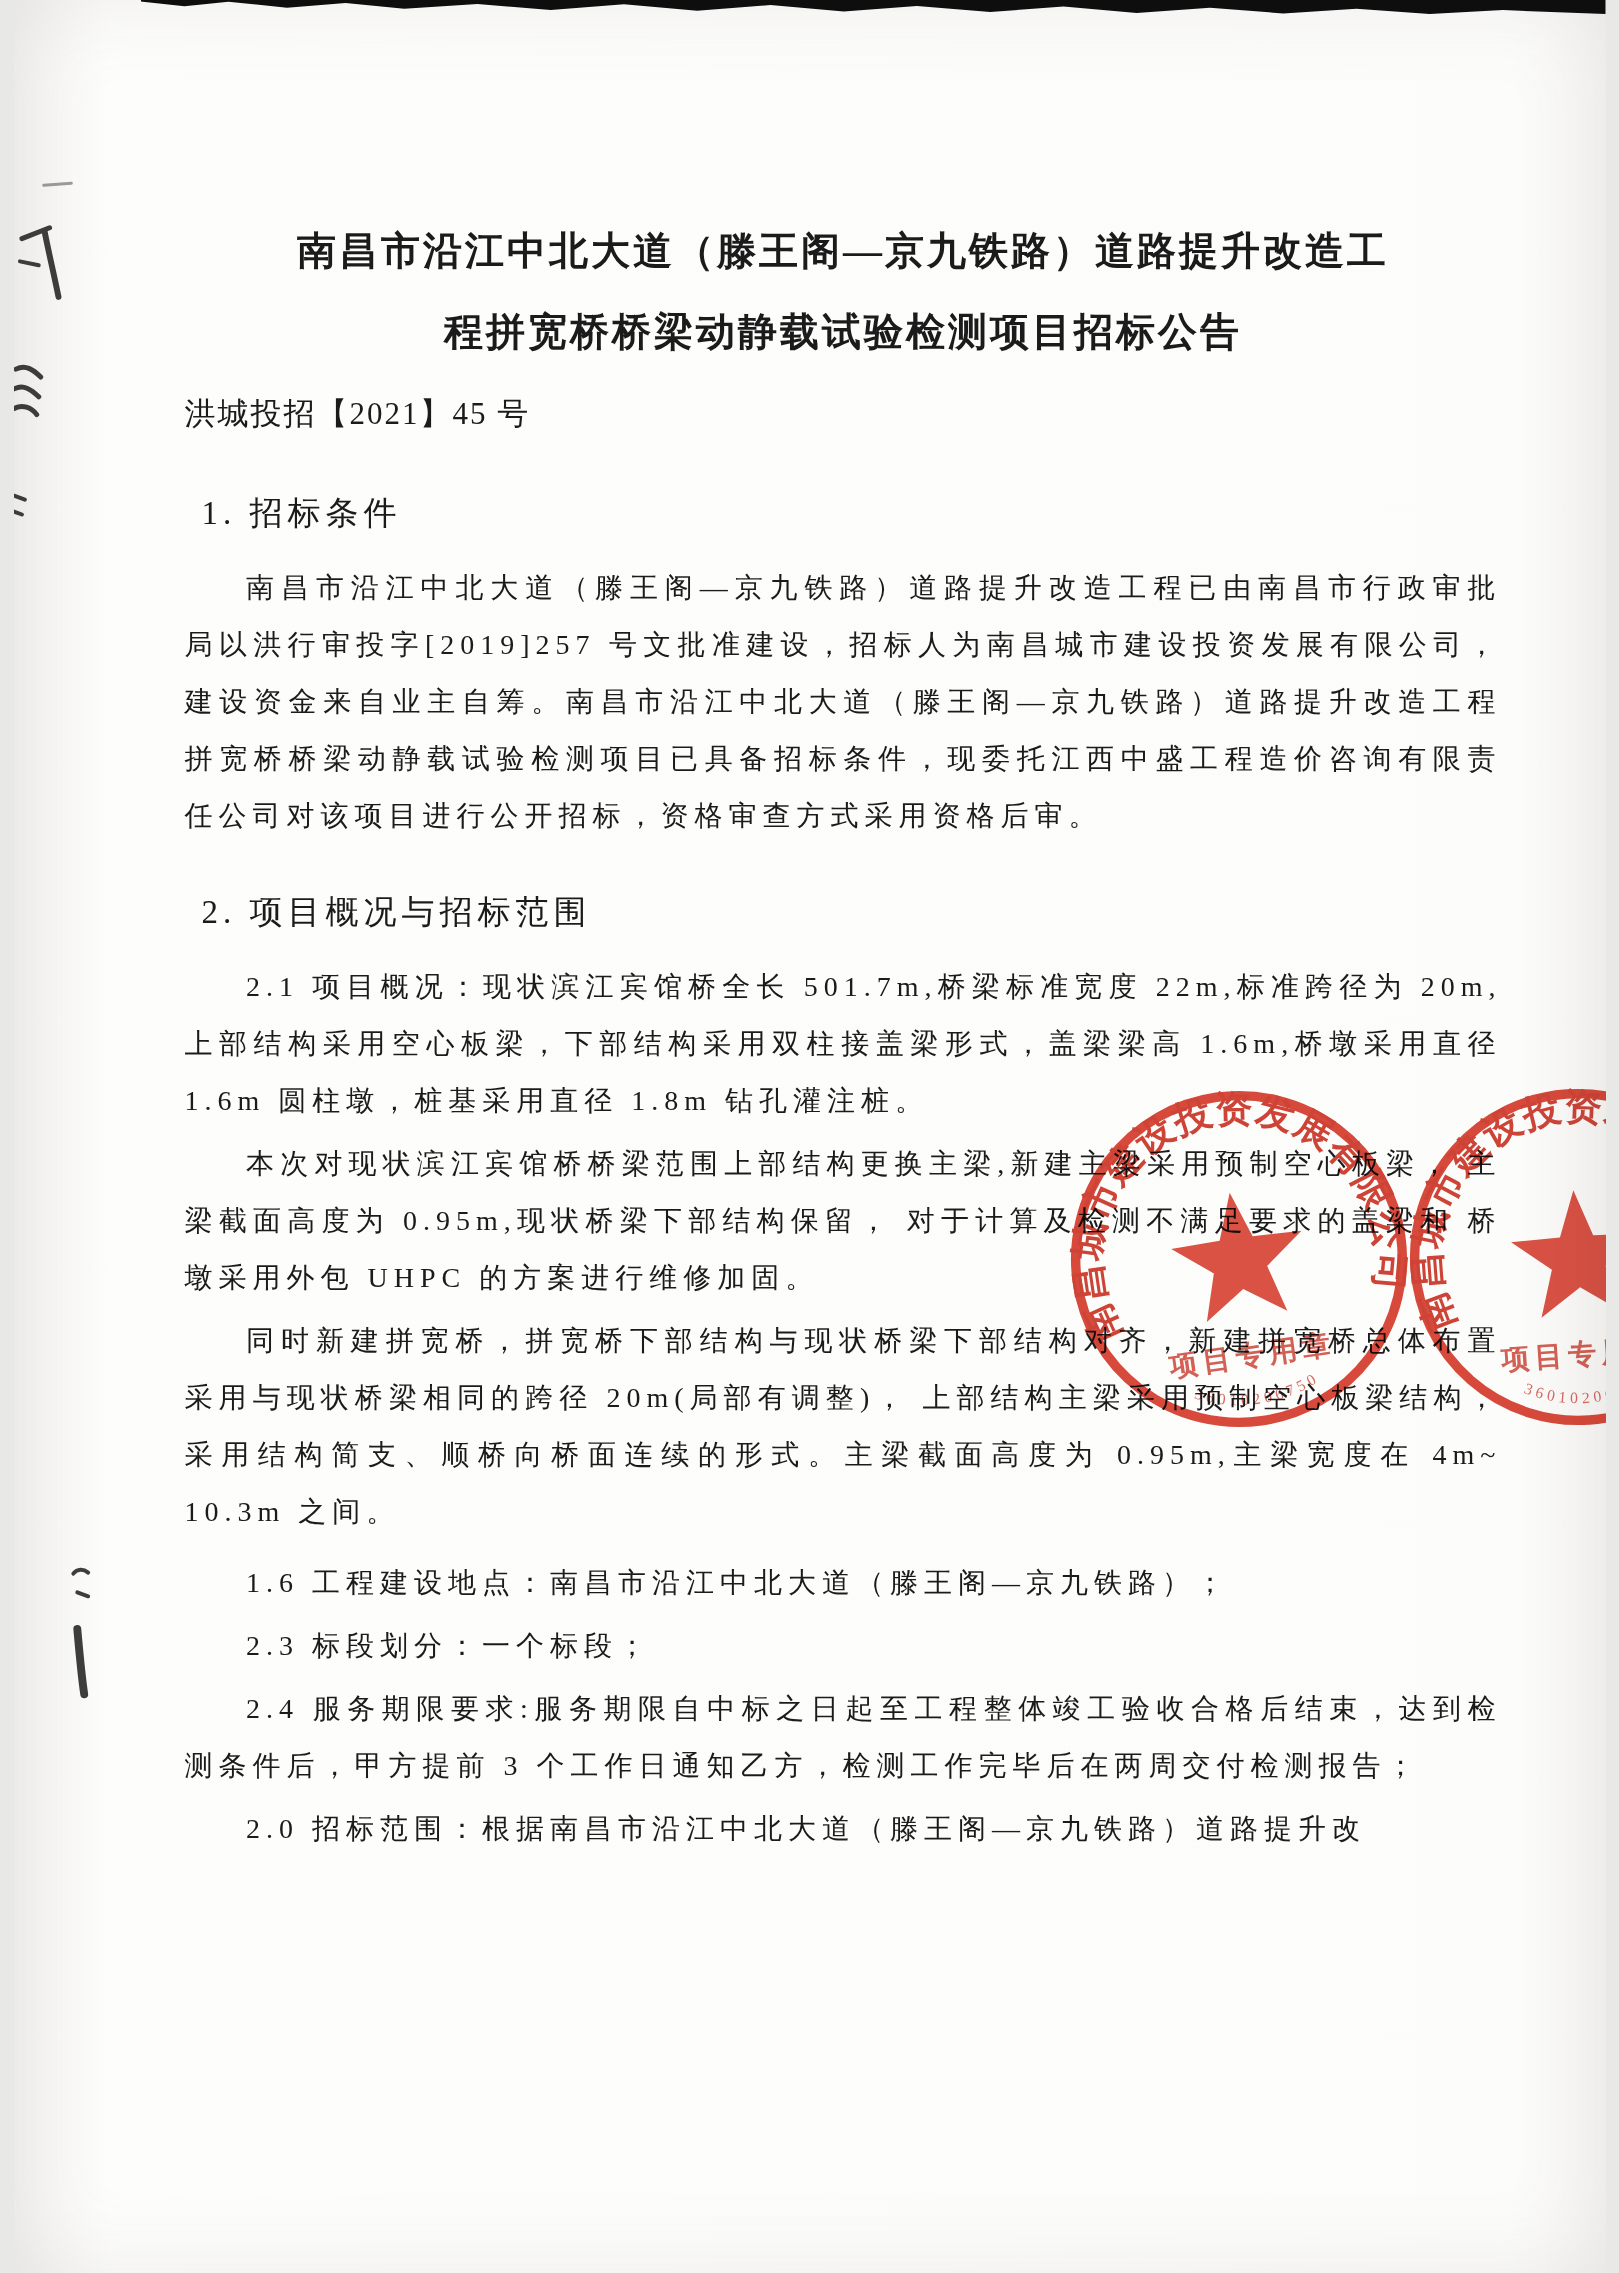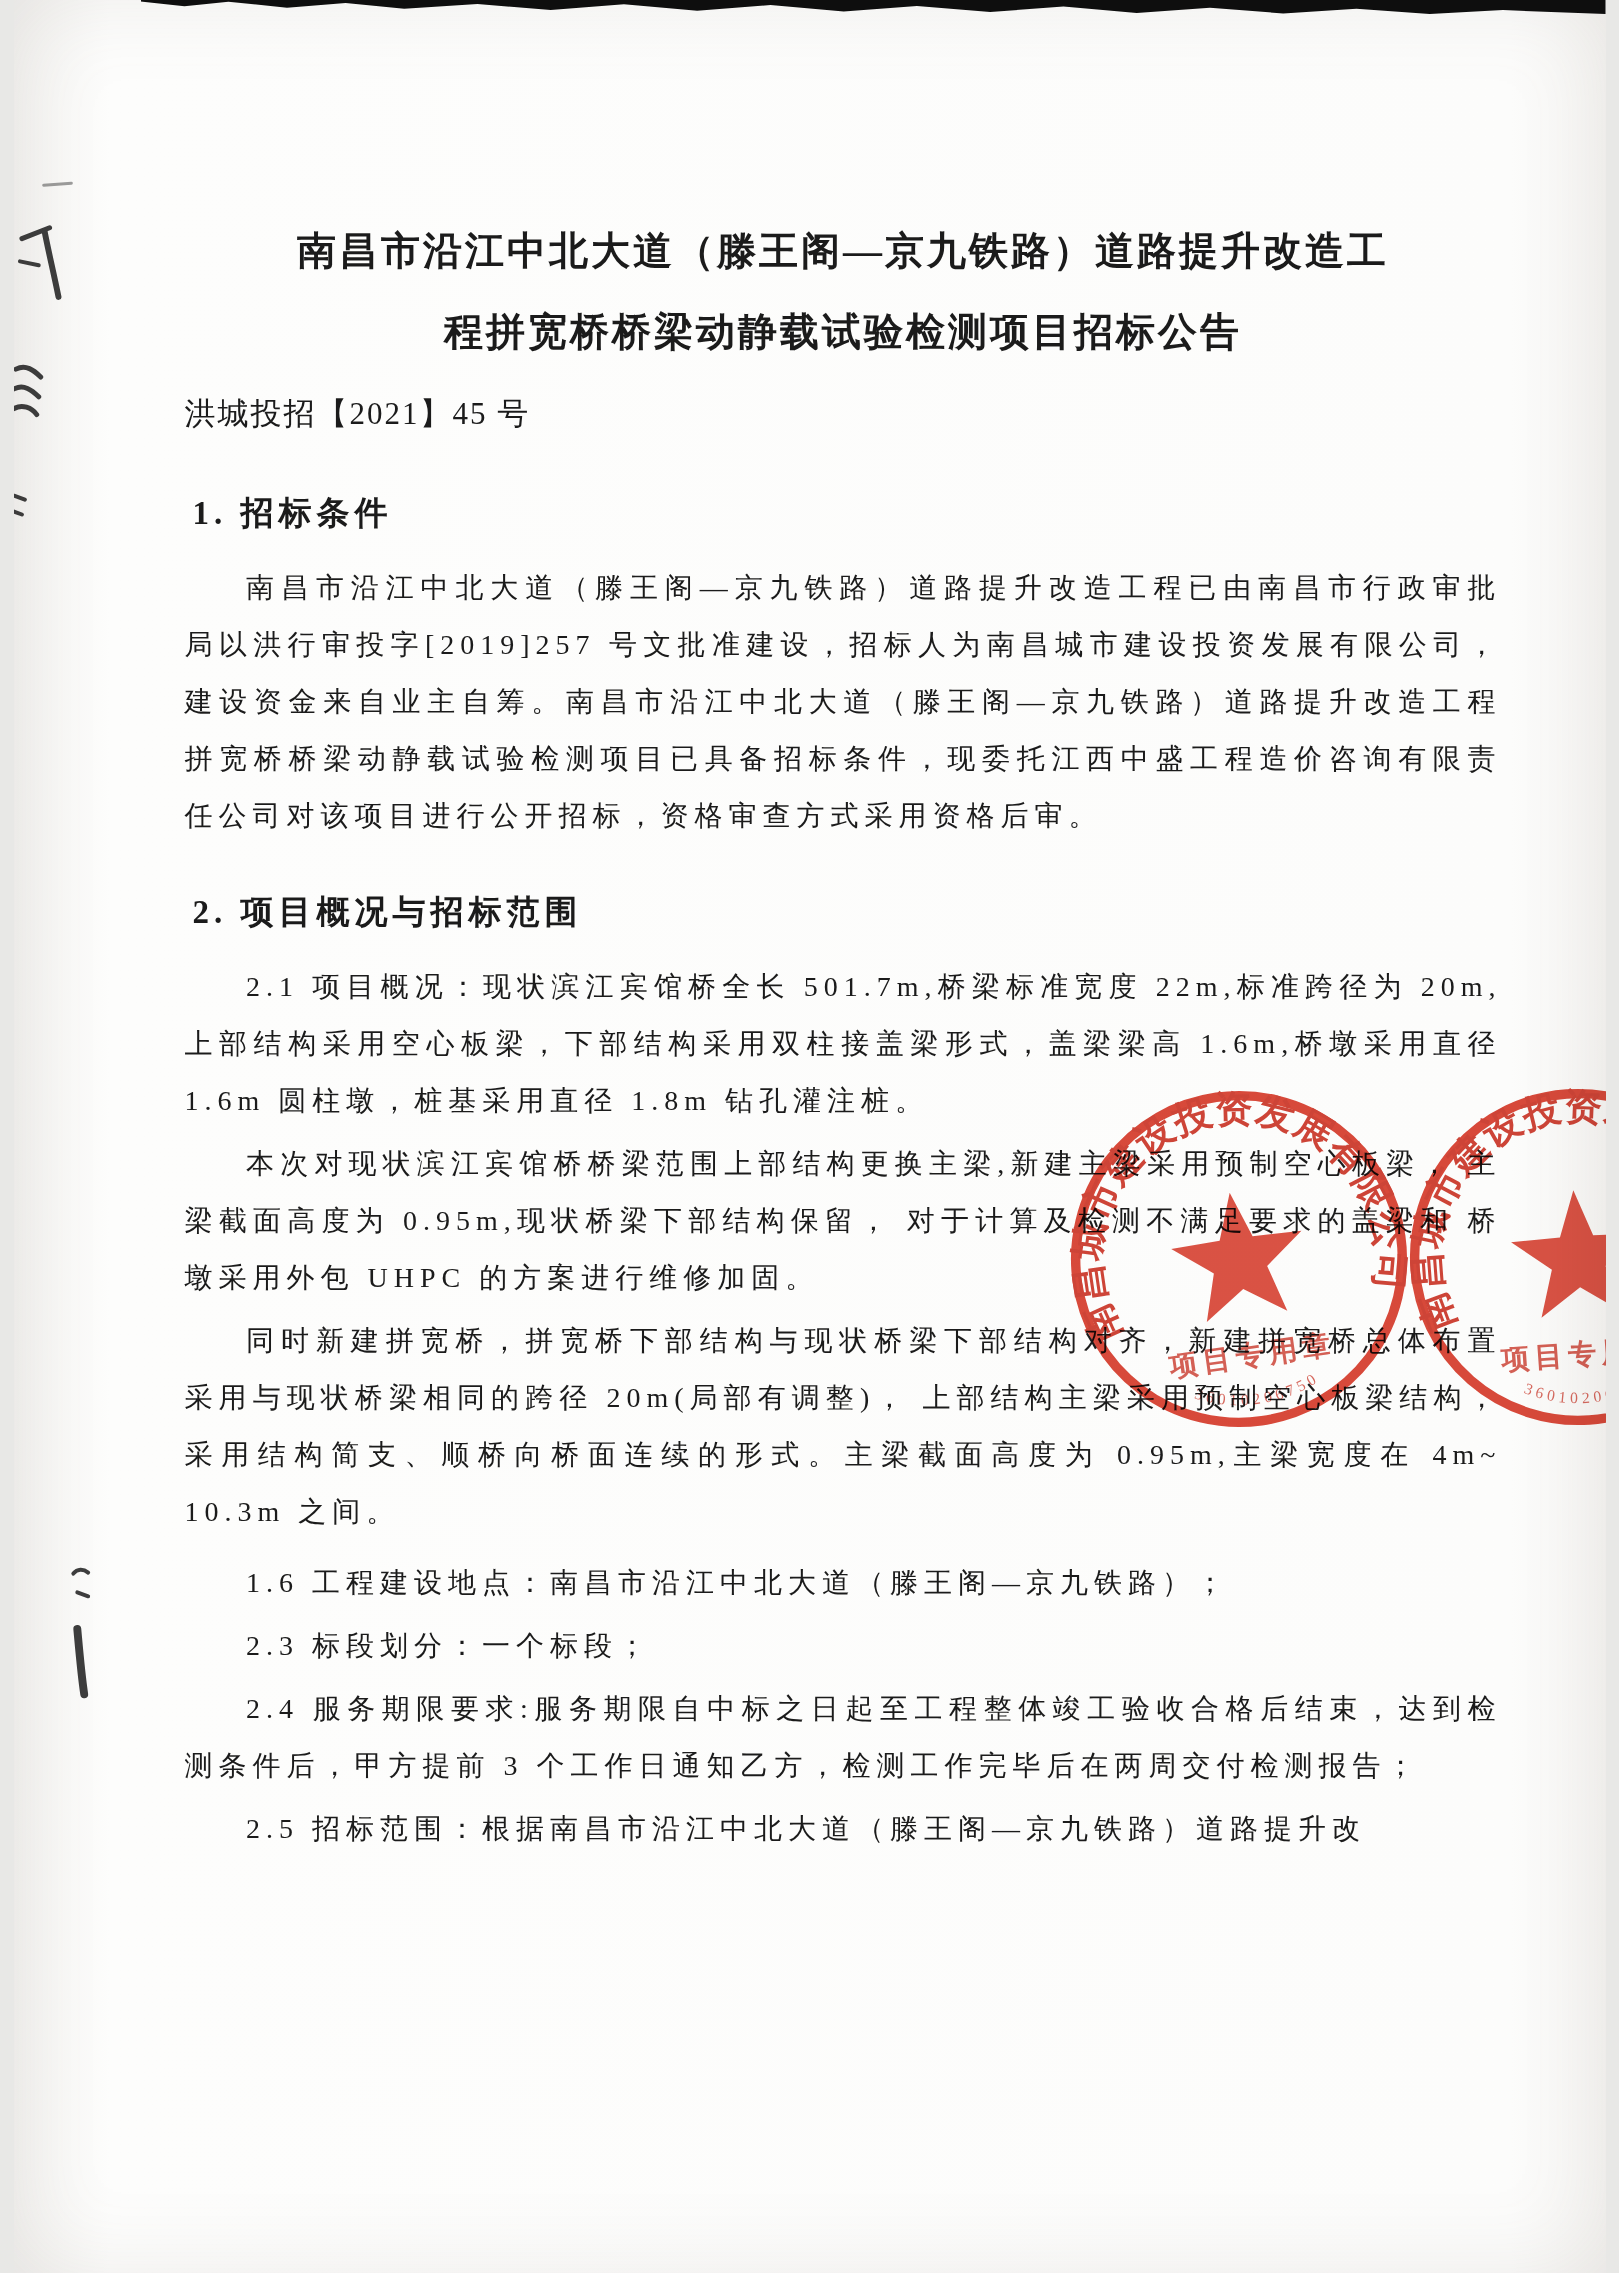--- a/index.html
+++ b/index.html
@@ -16,21 +16,21 @@
   
   .scan-strip{
     position:absolute;top:0;left:127px;right:0;height:14px;background:#0e0e0e;
     clip-path:polygon(0 10%,3% 45%,6% 12%,10% 55%,14% 22%,18% 62%,23% 28%,28% 72%,33% 30%,38% 76%,43% 36%,48% 82%,53% 42%,58% 86%,63% 46%,68% 92%,73% 55%,78% 96%,83% 62%,88% 100%,93% 72%,100% 100%,100% 0,0 0);
   }
   .margin-marks{position:absolute;left:0;top:0;}
   .content{position:absolute;left:171px;width:1317px;top:0;}
   .title{margin:210px 0 0 0;text-align:center;font-size:39px;font-weight:700;line-height:81px;letter-spacing:3px;}
   .t-line{display:block;}
   .docno{margin-top:22px;font-size:31px;letter-spacing:2px;line-height:40px;}
-  .sec{margin:8px;font-size:33px;font-weight:700;letter-spacing:5px;line-height:40px;}
+  .sec{margin:17px;font-size:33px;font-weight:400;letter-spacing:5px;line-height:40px;}
   .sec1{margin-top:59px;}
   .sec2{margin-top:48px;}
   .body{margin:0;font-size:28px;letter-spacing:6px;line-height:57px;text-align:justify;text-indent:2.2em;}
   .after-h{margin-top:26px;}
   .mt{margin-top:6px;}
   .mt-lg{margin-top:14px;}
   
   .stamp{position:absolute;width:356px;height:356px;mix-blend-mode:multiply;opacity:.92;}
   .stamp-left{left:1047px;top:1081px;transform:rotate(-8deg);}
   .stamp-right{left:1386px;top:1079px;transform:rotate(-4deg);}
@@ -75,21 +75,21 @@
     <h2 class="sec sec1">1. 招标条件</h2>
     <p class="body after-h">南昌市沿江中北大道（滕王阁—京九铁路）道路提升改造工程已由南昌市行政审批局以洪行审投字[2019]257 号文批准建设，招标人为南昌城市建设投资发展有限公司，建设资金来自业主自筹。南昌市沿江中北大道（滕王阁—京九铁路）道路提升改造工程拼宽桥桥梁动静载试验检测项目已具备招标条件，现委托江西中盛工程造价咨询有限责任公司对该项目进行公开招标，资格审查方式采用资格后审。</p>
 
     <h2 class="sec sec2">2. 项目概况与招标范围</h2>
     <p class="body after-h">2.1 项目概况：现状滨江宾馆桥全长 501.7m,桥梁标准宽度 22m,标准跨径为 20m,上部结构采用空心板梁，下部结构采用双柱接盖梁形式，盖梁梁高 1.6m,桥墩采用直径 1.6m 圆柱墩，桩基采用直径 1.8m 钻孔灌注桩。</p>
     <p class="body mt">本次对现状滨江宾馆桥桥梁范围上部结构更换主梁,新建主梁采用预制空心板梁， 主梁截面高度为 0.95m,现状桥梁下部结构保留， 对于计算及检测不满足要求的盖梁和 桥墩采用外包 UHPC 的方案进行维修加固。</p>
     <p class="body mt">同时新建拼宽桥，拼宽桥下部结构与现状桥梁下部结构对齐，新建拼宽桥总体布置 采用与现状桥梁相同的跨径 20m(局部有调整)， 上部结构主梁采用预制空心板梁结构，采用结构简支、顺桥向桥面连续的形式。主梁截面高度为 0.95m,主梁宽度在 4m~ 10.3m 之间。</p>
     <p class="body mt-lg">1.6 工程建设地点：南昌市沿江中北大道（滕王阁—京九铁路）；</p>
     <p class="body mt">2.3 标段划分：一个标段；</p>
     <p class="body mt">2.4 服务期限要求:服务期限自中标之日起至工程整体竣工验收合格后结束，达到检测条件后，甲方提前 3 个工作日通知乙方，检测工作完毕后在两周交付检测报告；</p>
-    <p class="body mt">2.5 招标范围：根据南昌市沿江中北大道（滕王阁—京九铁路）道路提升改</p>
+    <p class="body mt">2.0 招标范围：根据南昌市沿江中北大道（滕王阁—京九铁路）道路提升改</p>
   </div>
 
   <svg class="stamp stamp-left" viewBox="0 0 340 340">
     <defs>
       <path id="arcTopL" d="M 50 226 A 132 132 0 1 1 290 226"></path>
       <path id="arcBotL" d="M 49 240 A 140 140 0 0 0 291 240"></path>
     </defs>
     <circle class="ring" cx="170" cy="170" r="156"></circle>
     <polygon class="star" points="170,106 185.9,150.2 232.8,151.6 195.7,180.3 208.8,225.4 170,199 131.2,225.4 144.3,180.3 107.2,151.6 154.1,150.2"></polygon>
     <text class="seal-co"><textPath href="#arcTopL" textLength="520" lengthAdjust="spacing">南昌城市建设投资发展有限公司</textPath></text>

